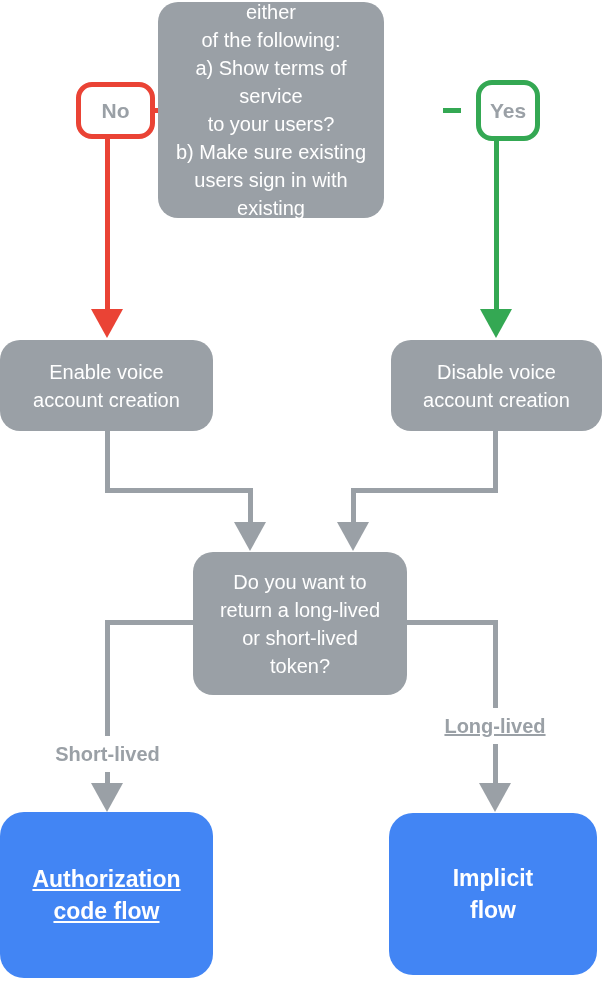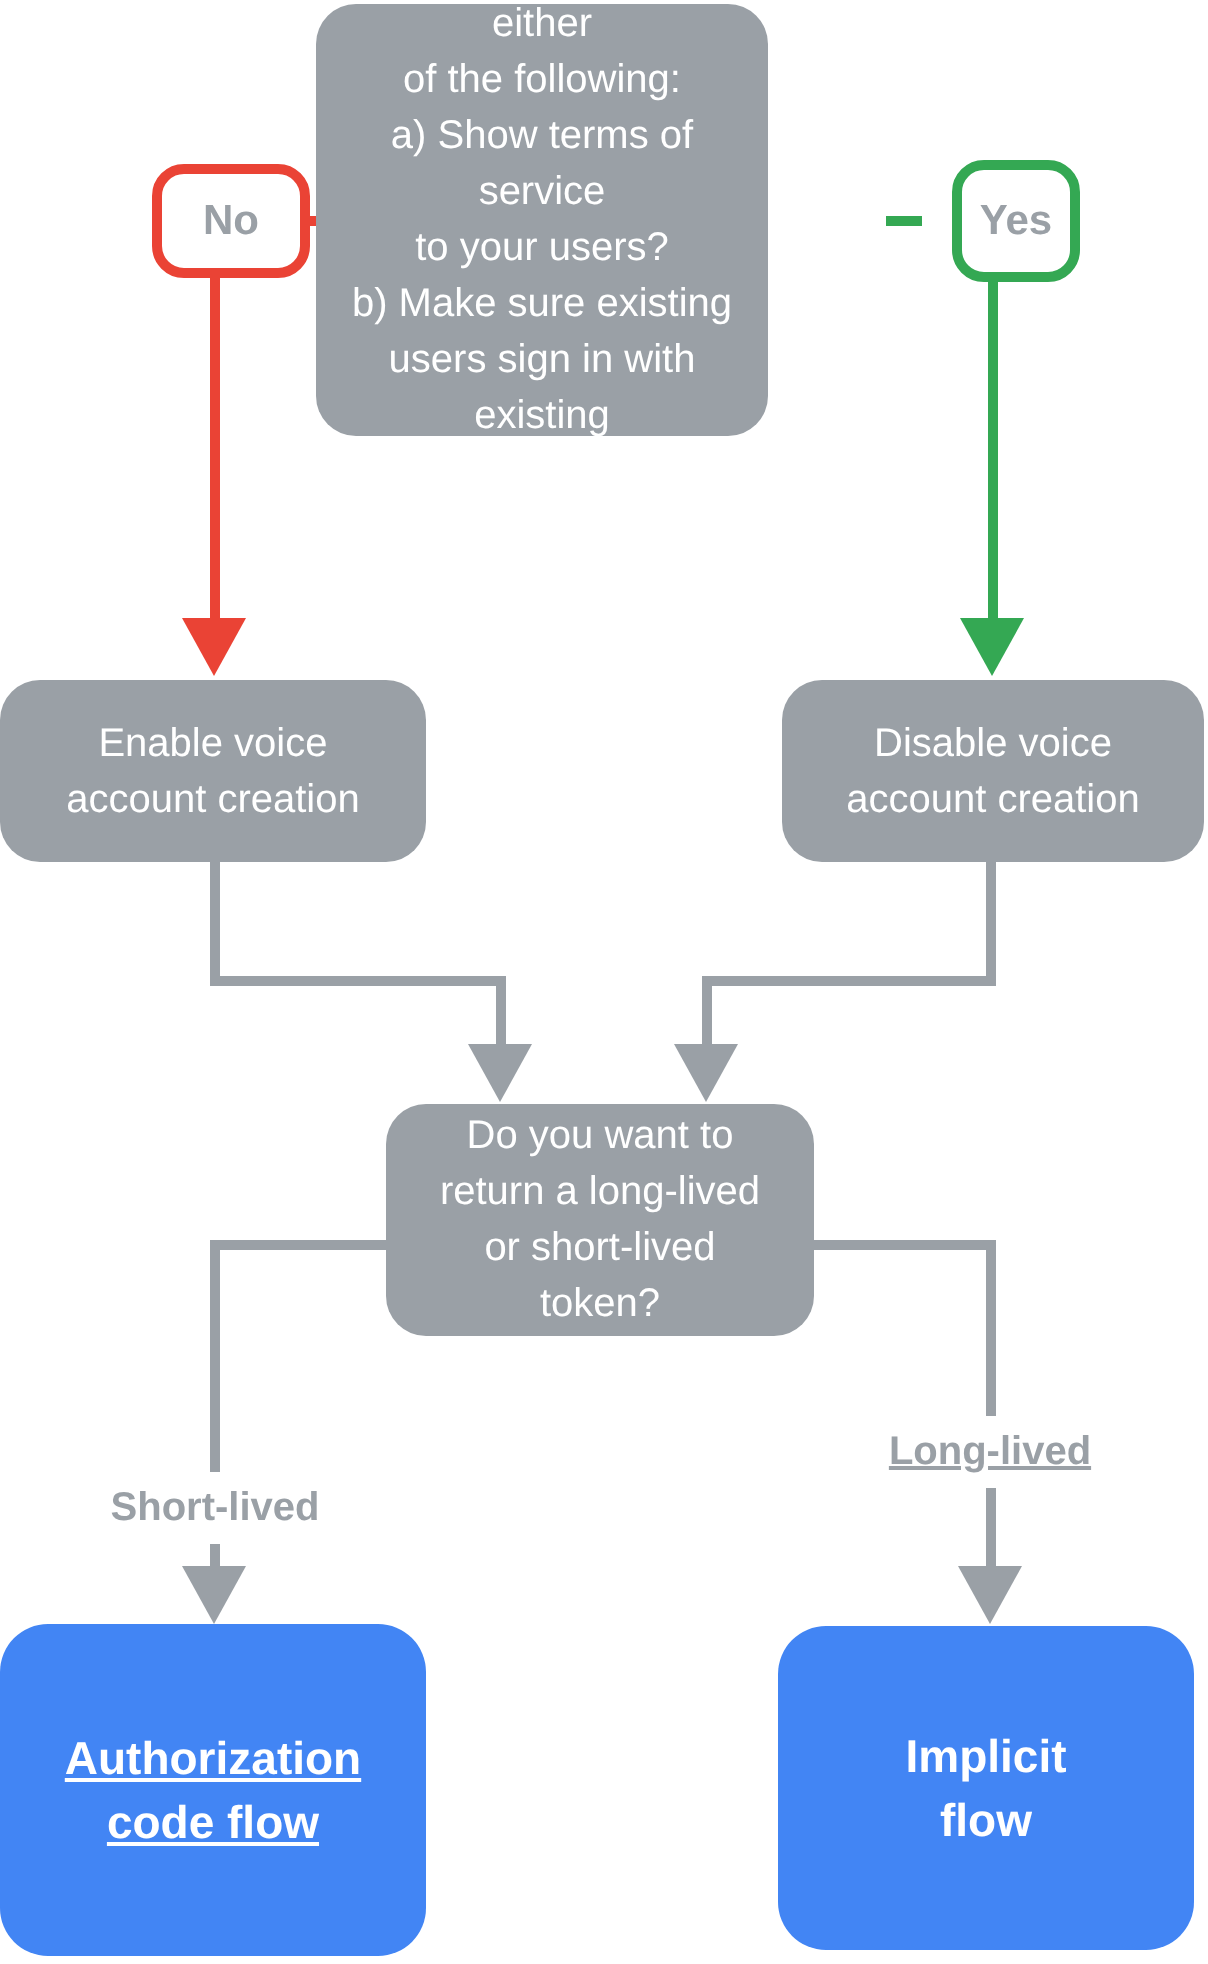--- a/index.html
+++ b/index.html
@@ -48,21 +48,21 @@
   .arrowhead.gray{border-top:29px solid var(--box-gray);}
   .branch-label{
     position:absolute;display:flex;align-items:center;justify-content:center;
     background:#fff;color:var(--label-gray);font-size:20px;font-weight:600;
     z-index:2;text-align:center;
   }
   
   .n-top{left:158px;top:2px;width:226px;height:216px;padding:8px 6px;}
   .n-enable{left:0px;top:340px;width:213px;height:91px;}
   .n-disable{left:391px;top:340px;width:211px;height:91px;}
-  .n-token{left:193px;top:552px;width:214px;height:116px;}
+  .n-token{left:193px;top:552px;width:214px;height:143px;}
   .n-auth{left:0px;top:812px;width:213px;height:166px;text-decoration:underline;}
   .n-implicit{left:389px;top:813px;width:208px;height:162px;}
   
   .red-h{left:143px;top:108px;width:15px;height:5px;}
   .red-v{left:105px;top:136px;width:5px;height:174px;}
   .red-a{left:91px;top:309px;}
   
   .green-h{left:443px;top:108px;width:18px;height:5px;}
   .green-v{left:494px;top:137px;width:5px;height:173px;}
   .green-a{left:480px;top:309px;}

